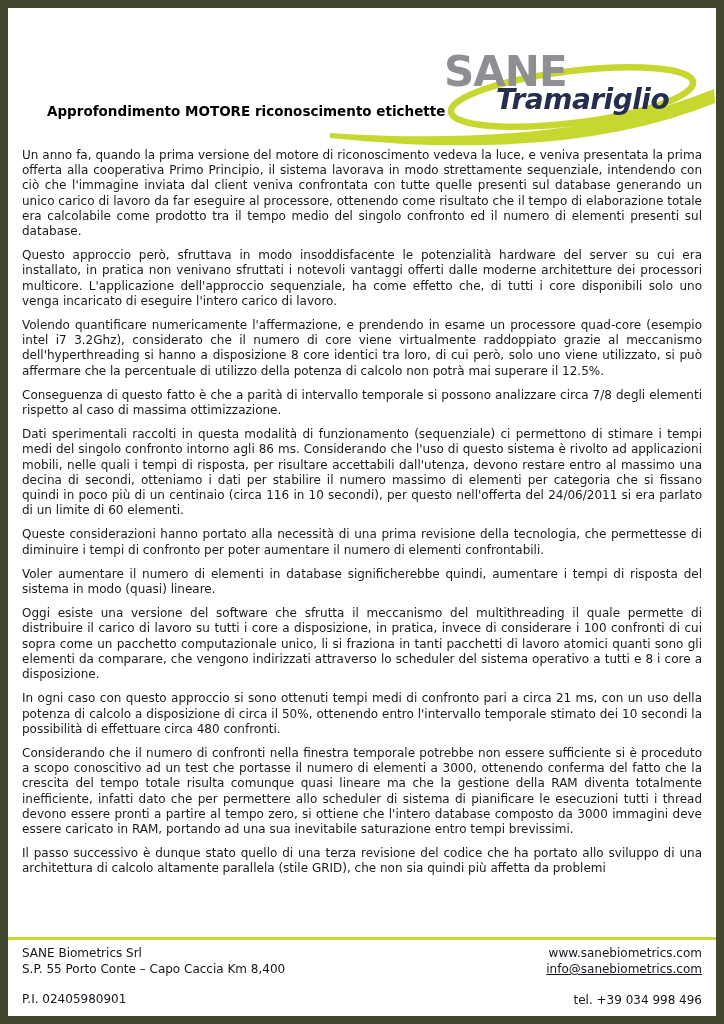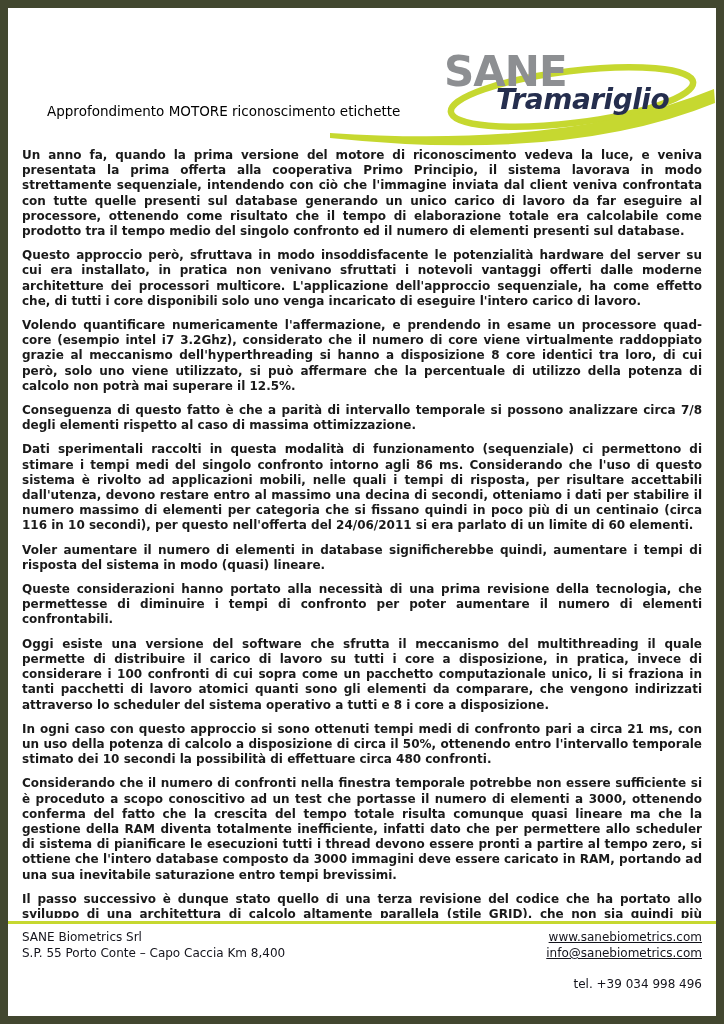--- a/index.html
+++ b/index.html
@@ -31,48 +31,48 @@
     font-family:"DejaVu Sans","Liberation Sans",sans-serif;
   }
   .logo-bio{
     position:absolute;left:488px;top:52px;z-index:3;
     font-size:28px;font-weight:bold;font-style:italic;letter-spacing:-0.5px;
     color:var(--logo_navy);
   }
   
   .title{
     position:absolute;left:39px;top:95px;z-index:4;
-    font-size:13.5px;font-weight:normal;color:#000;
+    font-size:13.5px;font-weight:bold;color:#000;
   }
   
   .body-text{
     position:absolute;left:14px;right:14px;top:140px;bottom:98px;
     overflow:hidden;z-index:0;
     color:var(--text);
     font-size:12px;line-height:15.2px;
     text-align:justify;
   }
-  .body-text p{margin:0 0 9px 0;font-weight:bold;}
+  .body-text p{margin:0 0 9px 0;}
   
   .footer{
-    position:absolute;left:0;right:0;bottom:0;height:95px;
+    position:absolute;left:0;right:0;bottom:0;height:79px;
     background:#fff;z-index:5;
   }
   .footer-rule{height:3px;background:var(--accent);margin-bottom:5px;}
   .footer-cols{
     display:flex;justify-content:space-between;
     padding:0 14px;
     font-size:12px;line-height:16px;
     color:var(--footer_text);
   }
   .footer-right{text-align:right;}
   .footer-vat{margin-top:14px;}
   .footer-phone{margin-top:15px;}
   .footer-email{color:var(--footer_text);text-decoration:underline;cursor:pointer;margin-top:40px;}
-  .footer-website{cursor:pointer;text-decoration:underline;}
+  .footer-website{cursor:pointer;}
 </style>
 </head>
 <body>
 
 <div class="page">
 
   <header class="logo-area">
     <svg class="swoosh" viewBox="0 0 708 132" xmlns="http://www.w3.org/2000/svg" aria-hidden="true">
       <ellipse cx="564" cy="66" rx="122" ry="26" fill="none" stroke="#c6d830" stroke-width="6.5" transform="rotate(-7 564 66)"></ellipse>
       <path d="M322,102 Q560,118 706,58 L707,72 Q560,132 322,107 Z" fill="#c6d830"></path>
@@ -82,34 +82,35 @@
   </header>
 
   <h1 class="title">Approfondimento MOTORE riconoscimento etichette</h1>
 
   <main class="body-text">
     <p>Un anno fa, quando la prima versione del motore di riconoscimento vedeva la luce, e veniva presentata la prima offerta alla cooperativa Primo Principio, il sistema lavorava in modo strettamente sequenziale, intendendo con ciò che l'immagine inviata dal client veniva confrontata con tutte quelle presenti sul database generando un unico carico di lavoro da far eseguire al processore, ottenendo come risultato che il tempo di elaborazione totale era calcolabile come prodotto tra il tempo medio del singolo confronto ed il numero di elementi presenti sul database.</p>
     <p>Questo approccio però, sfruttava in modo insoddisfacente le potenzialità hardware del server su cui era installato, in pratica non venivano sfruttati i notevoli vantaggi offerti dalle moderne architetture dei processori multicore. L'applicazione dell'approccio sequenziale, ha come effetto che, di tutti i core disponibili solo uno venga incaricato di eseguire l'intero carico di lavoro.</p>
     <p>Volendo quantificare numericamente l'affermazione, e prendendo in esame un processore quad-core (esempio intel i7 3.2Ghz), considerato che il numero di core viene virtualmente raddoppiato grazie al meccanismo dell'hyperthreading si hanno a disposizione 8 core identici tra loro, di cui però, solo uno viene utilizzato, si può affermare che la percentuale di utilizzo della potenza di calcolo non potrà mai superare il 12.5%.</p>
     <p>Conseguenza di questo fatto è che a parità di intervallo temporale si possono analizzare circa  7/8 degli elementi rispetto al caso di massima ottimizzazione.</p>
     <p>Dati sperimentali raccolti in questa modalità di funzionamento (sequenziale) ci permettono di stimare i tempi medi del singolo confronto intorno agli 86 ms. Considerando che l'uso di questo sistema è rivolto ad applicazioni mobili, nelle quali i tempi di risposta, per risultare accettabili dall'utenza, devono restare entro al massimo una decina di secondi, otteniamo i dati per stabilire il numero massimo di elementi per categoria che si fissano quindi in poco più di un centinaio (circa 116 in 10 secondi), per questo nell'offerta del 24/06/2011 si era parlato di un limite di 60 elementi.</p>
+    <p>Queste considerazioni hanno portato alla necessità di una prima revisione della tecnologia, che permettesse di diminuire i tempi di confronto per poter aumentare il numero di elementi confrontabili.</p>
     <p>Voler aumentare il numero di elementi in database significherebbe quindi, aumentare i tempi di risposta del sistema in modo (quasi) lineare.</p>
-    <p>Queste considerazioni hanno portato alla necessità di una prima revisione della tecnologia, che permettesse di diminuire i tempi di confronto per poter aumentare il numero di elementi confrontabili.</p>
     <p>Oggi esiste una versione del software che sfrutta il meccanismo del multithreading il quale permette di distribuire il carico di lavoro su tutti i core a disposizione, in pratica, invece di considerare i 100 confronti di cui sopra come un pacchetto computazionale unico, li si fraziona in tanti pacchetti di lavoro atomici quanti sono gli elementi da comparare, che vengono indirizzati attraverso lo scheduler del sistema operativo a tutti e 8 i core a disposizione.</p>
     <p>In ogni caso con questo approccio si sono ottenuti tempi medi di confronto pari a circa 21 ms, con un uso della potenza di calcolo a disposizione di circa il 50%, ottenendo entro l'intervallo temporale stimato dei 10 secondi la possibilità di effettuare circa 480 confronti.</p>
     <p>Considerando che il numero di confronti nella finestra temporale potrebbe non essere sufficiente si è proceduto a scopo conoscitivo ad un test che portasse il numero di elementi a 3000, ottenendo conferma del fatto che la crescita del tempo totale risulta comunque quasi lineare ma che la gestione della RAM diventa totalmente inefficiente, infatti dato che per permettere allo scheduler di sistema di pianificare le esecuzioni tutti i thread devono essere pronti a partire al tempo zero, si ottiene che l'intero database composto da 3000 immagini deve essere caricato in RAM, portando ad una sua inevitabile saturazione entro tempi brevissimi.</p>
     <p>Il passo successivo è dunque stato quello di una terza revisione del codice che ha portato allo sviluppo di una architettura di calcolo altamente parallela (stile GRID), che non sia quindi più affetta da problemi</p>
   </main>
 
   <footer class="footer">
     <div class="footer-rule"></div>
     <div class="footer-cols">
       <div class="footer-left">
         <div>SANE Biometrics Srl</div>
         <div>S.P. 55 Porto Conte – Capo Caccia Km 8,400</div>
+        <div class="footer-vat">P.I. 02405980901</div>
       </div>
       <div class="footer-right">
         <div class="footer-website">www.sanebiometrics.com</div>
         <a class="footer-email">info@sanebiometrics.com</a>
         <div class="footer-phone">tel. +39 034 998 496</div>
       </div>
     </div>
   </footer>
 
 </div>

